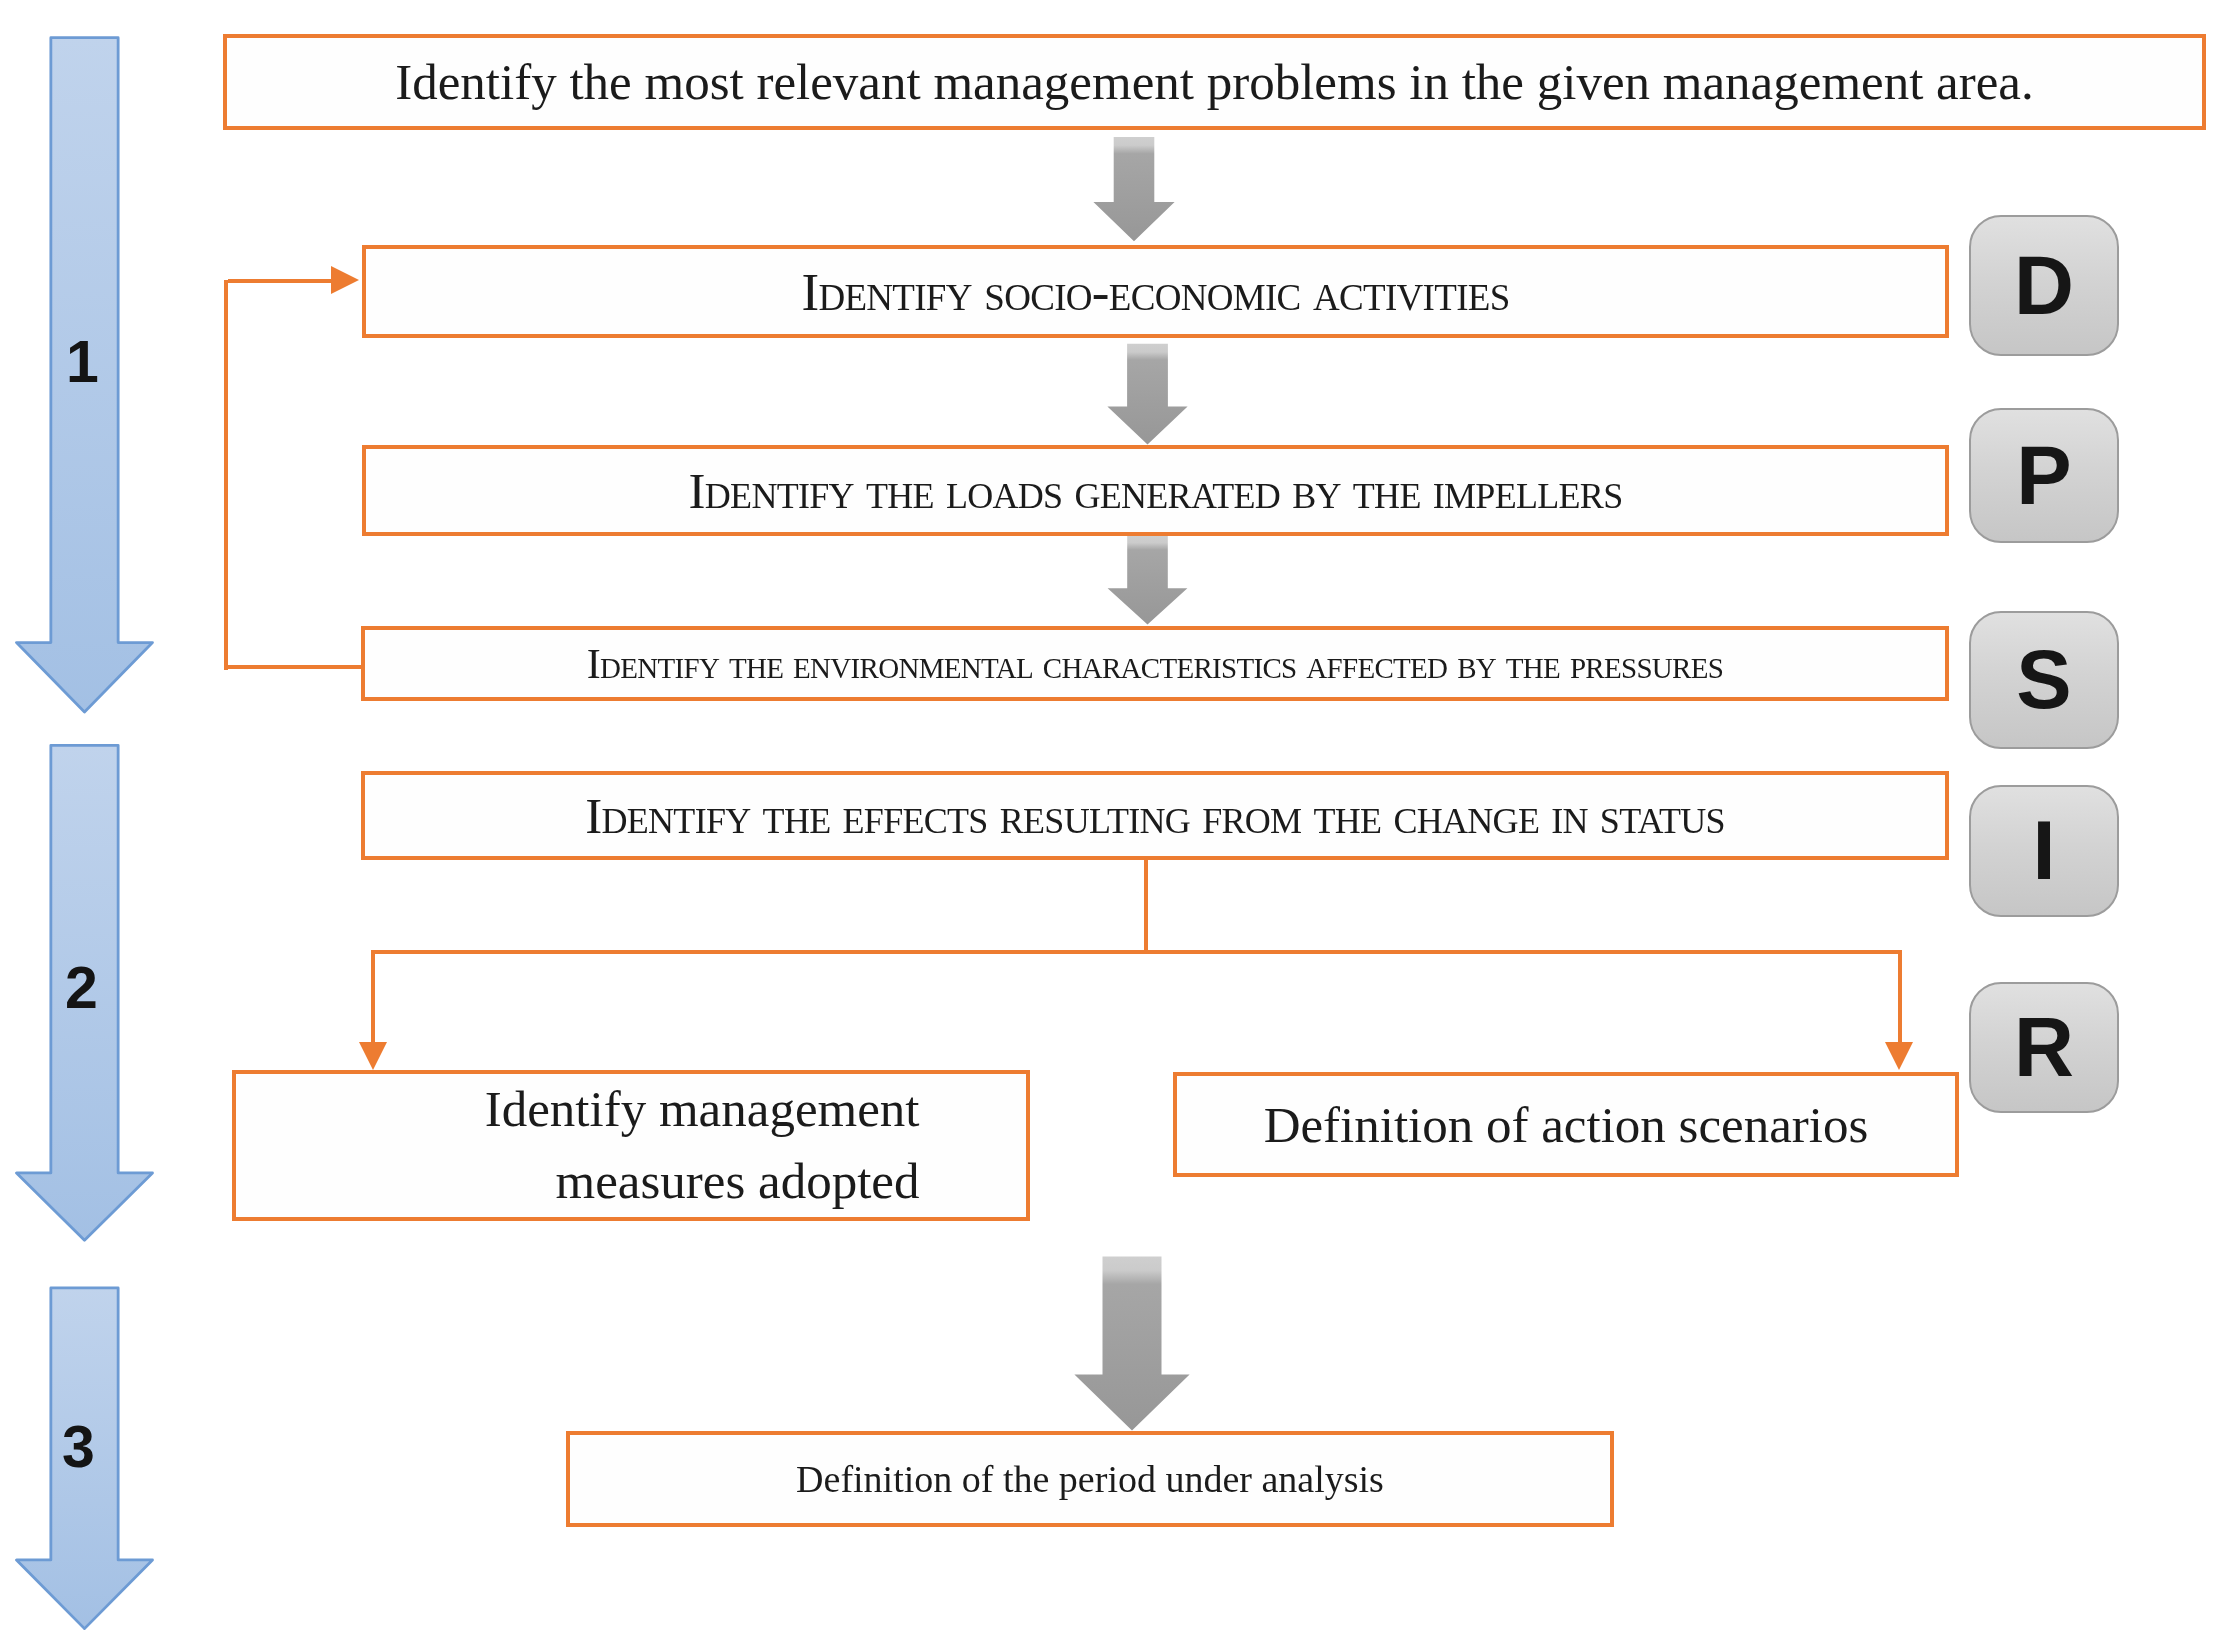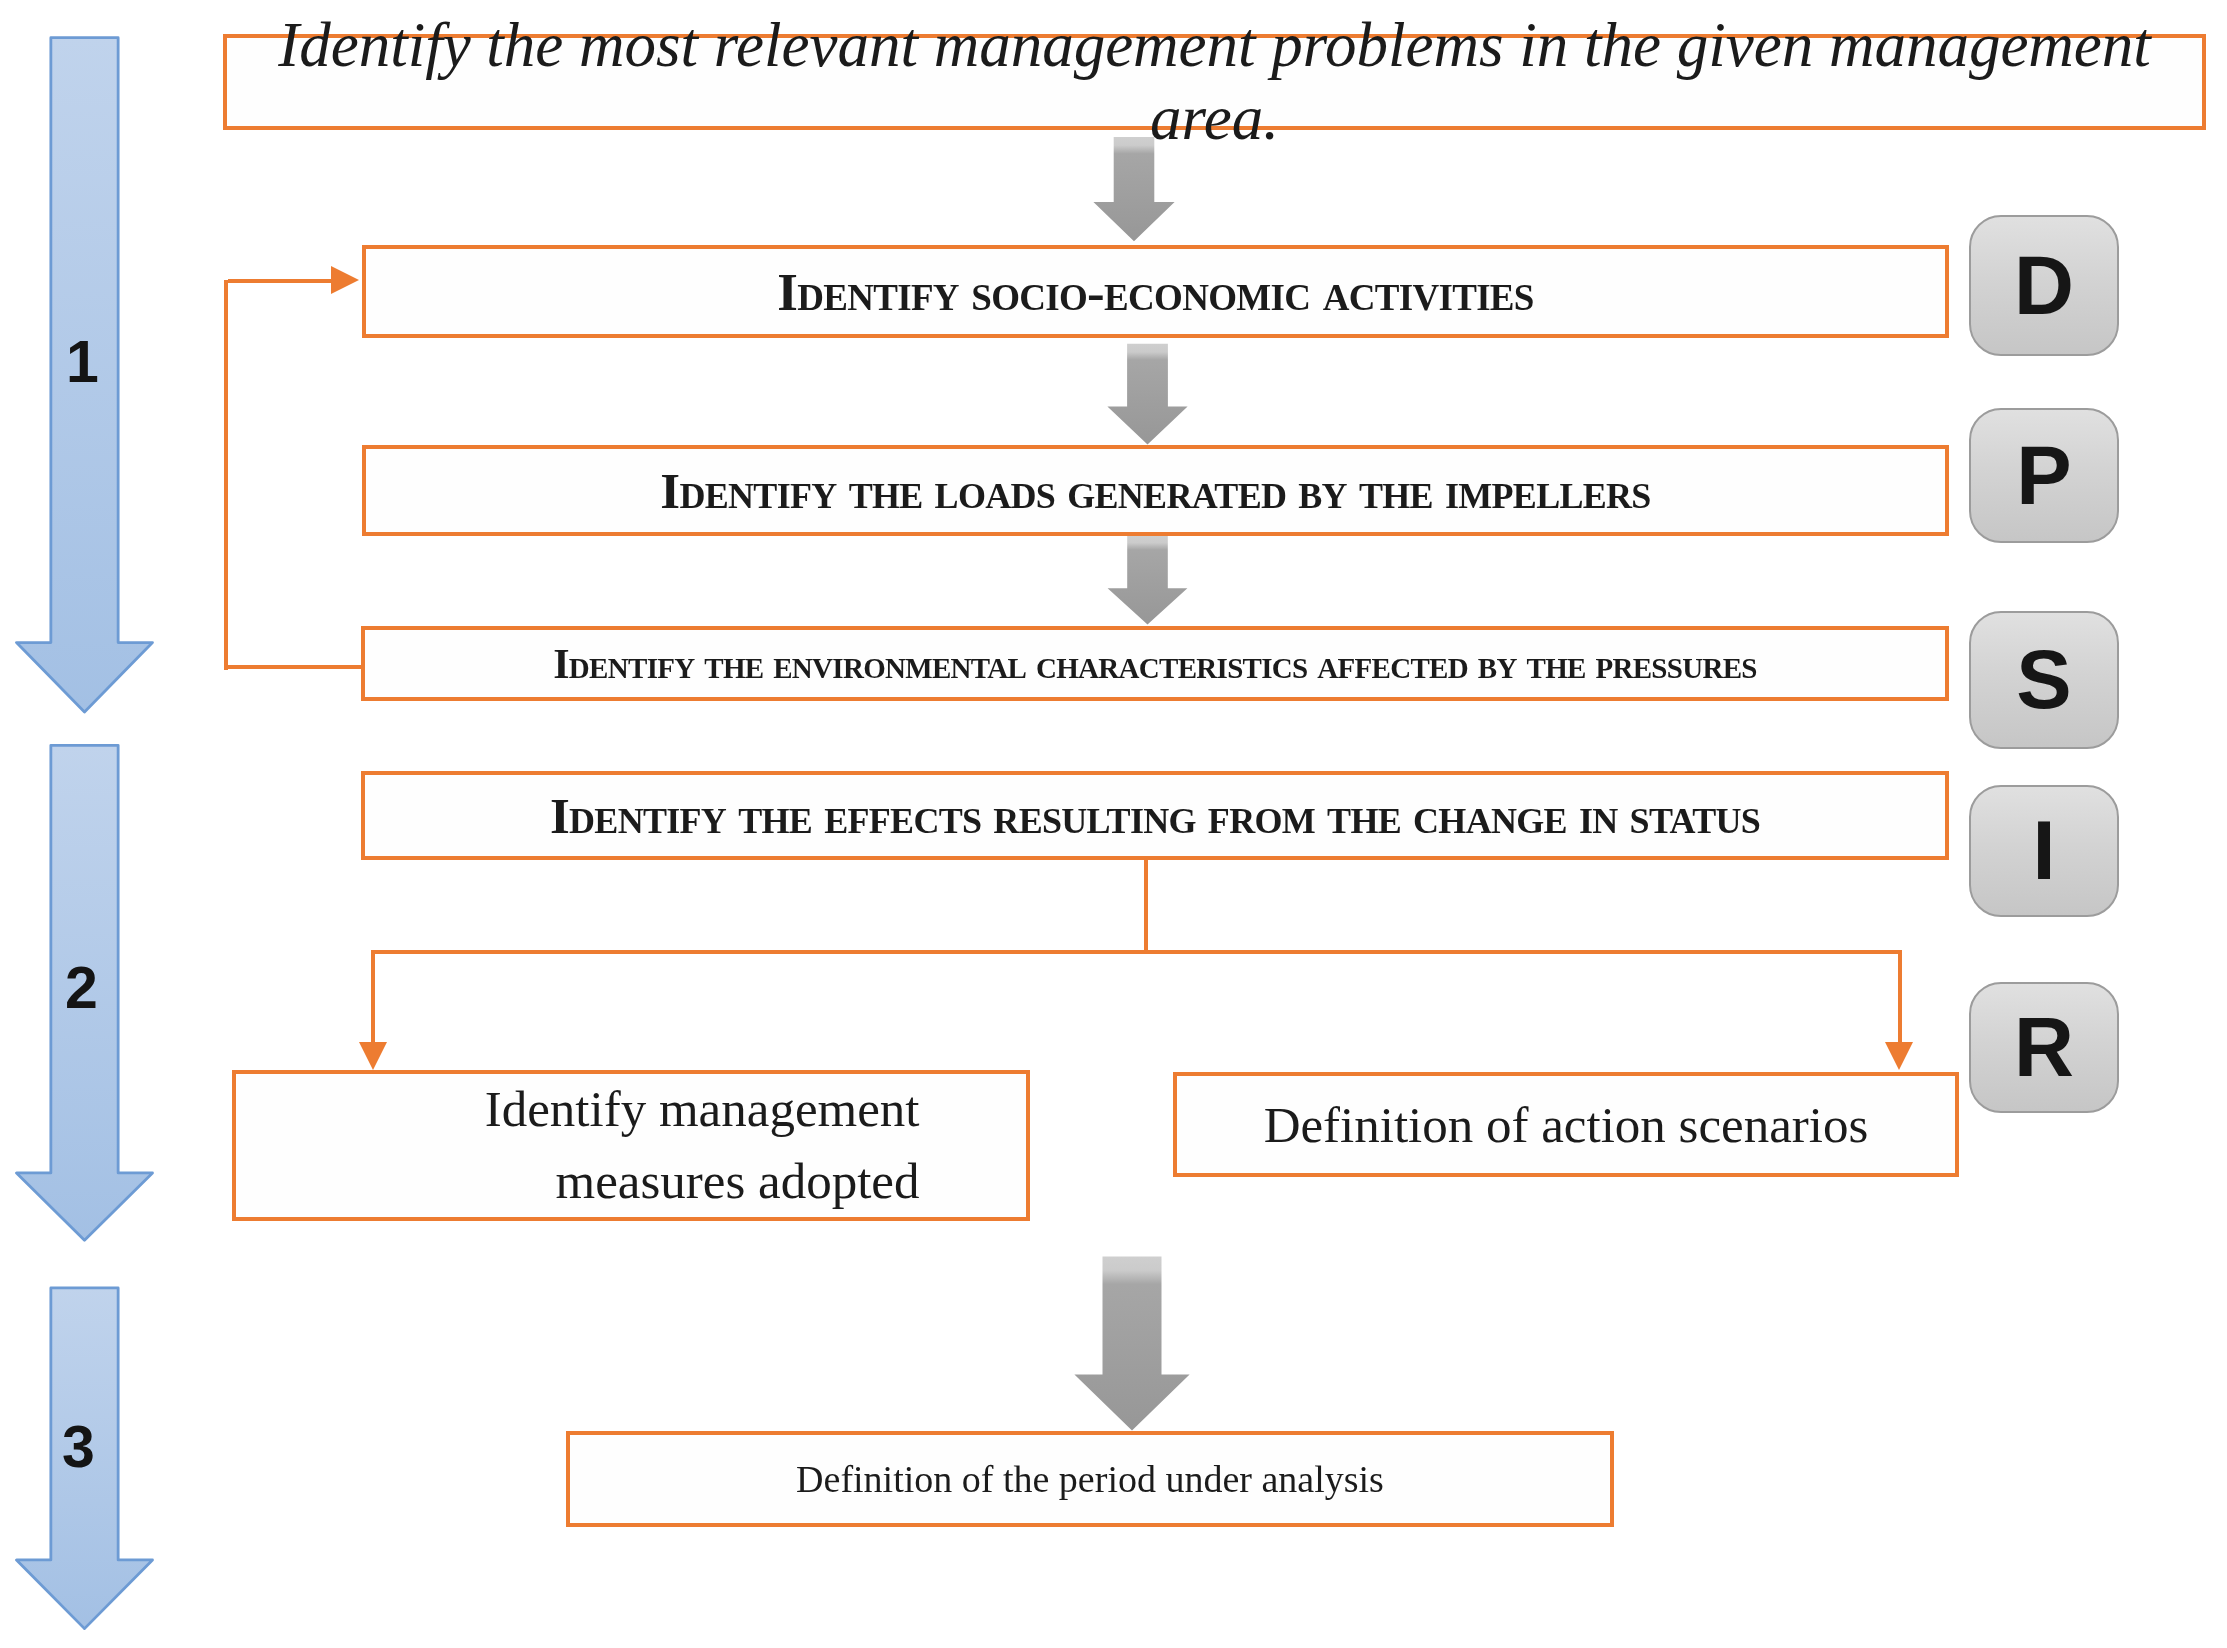--- a/index.html
+++ b/index.html
@@ -3,23 +3,23 @@
 <meta charset="utf-8">
 <style>
   html,body{margin:0;padding:0;background:#ffffff;}
   .canvas{position:relative;width:2227px;height:1649px;background:#ffffff;overflow:hidden;
           font-family:"Liberation Serif", serif;color:#1b1b1b;}
 
   
   .obox{position:absolute;box-sizing:border-box;border:4.2px solid #ED7C31;background:#fefefe;
         display:flex;align-items:center;justify-content:center;text-align:center;}
   .obox .txt{display:block;padding:0 14px;}
-  .caps{font-weight:bold;font-variant:small-caps;letter-spacing:-0.7px;}
+  .caps{font-weight:normal;font-variant:small-caps;letter-spacing:-0.7px;}
 
-  #box-problem  {left:223px;  top:34px;   width:1983px; height:96px; font-size:63px;font-style:italic;}
+  #box-problem  {left:223px;  top:34px;   width:1983px; height:96px; font-size:51px;}
   #box-driver   {left:362px;  top:245px;  width:1587px; height:93px; font-size:53px;}
   #box-pressure {left:362px;  top:445px;  width:1587px; height:91px; font-size:51px;text-align:right;}
   #box-state    {left:361px;  top:626px;  width:1588px; height:75px; font-size:42px;}
   #box-impact   {left:361px;  top:771px; width:1588px; height:89px; font-size:51px;}
   #box-measures {left:232px;  top:1070px; width:798px; height:151px; font-size:51px; line-height:1.4;}
   #box-measures .txt{max-width:577px;text-align:right;}
   #box-scenarios{left:1173px; top:1072px; width:786px; height:105px; font-size:51px;}
   #box-period   {left:566px;  top:1431px; width:1048px; height:96px; font-size:38px;}
 
   

